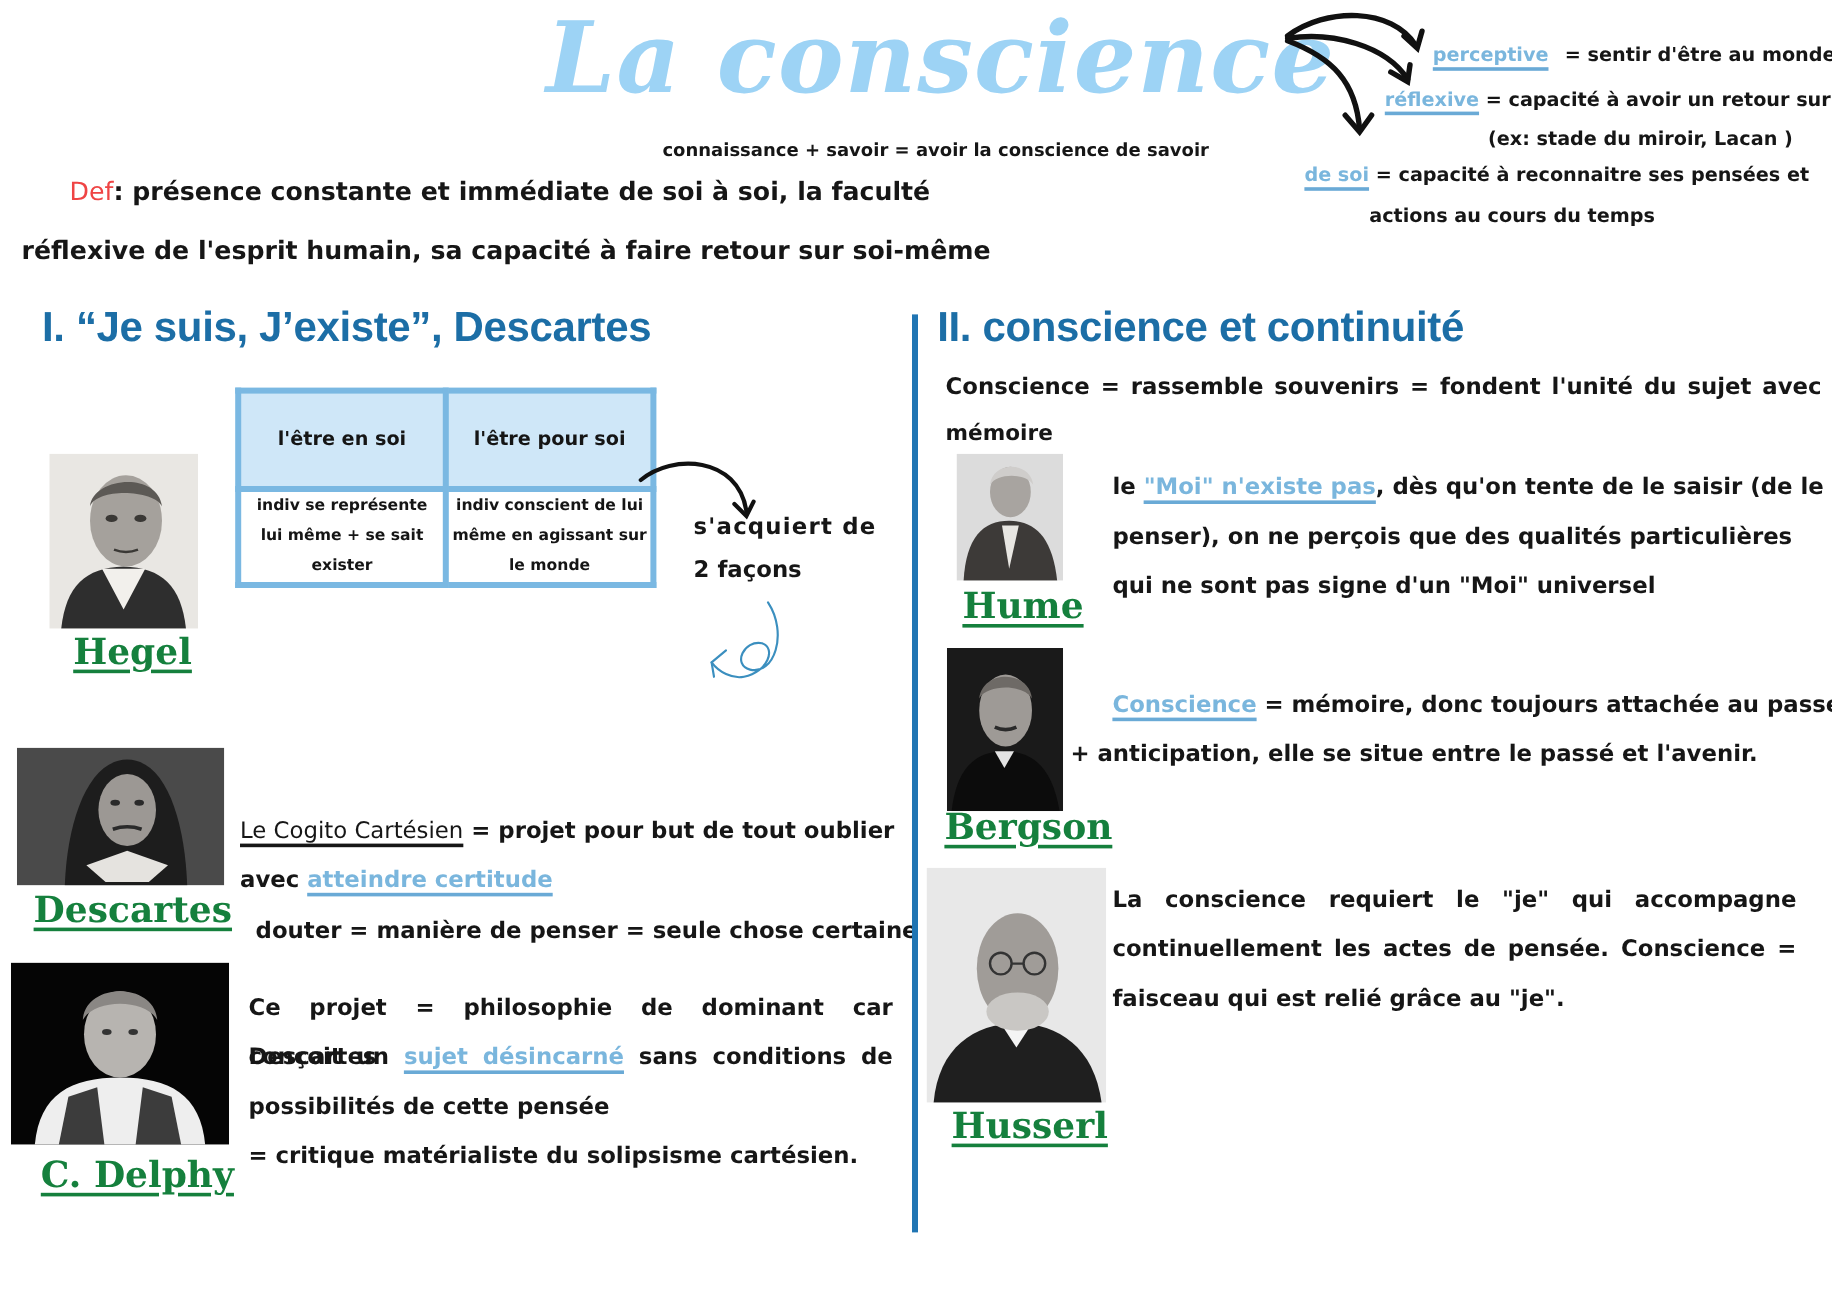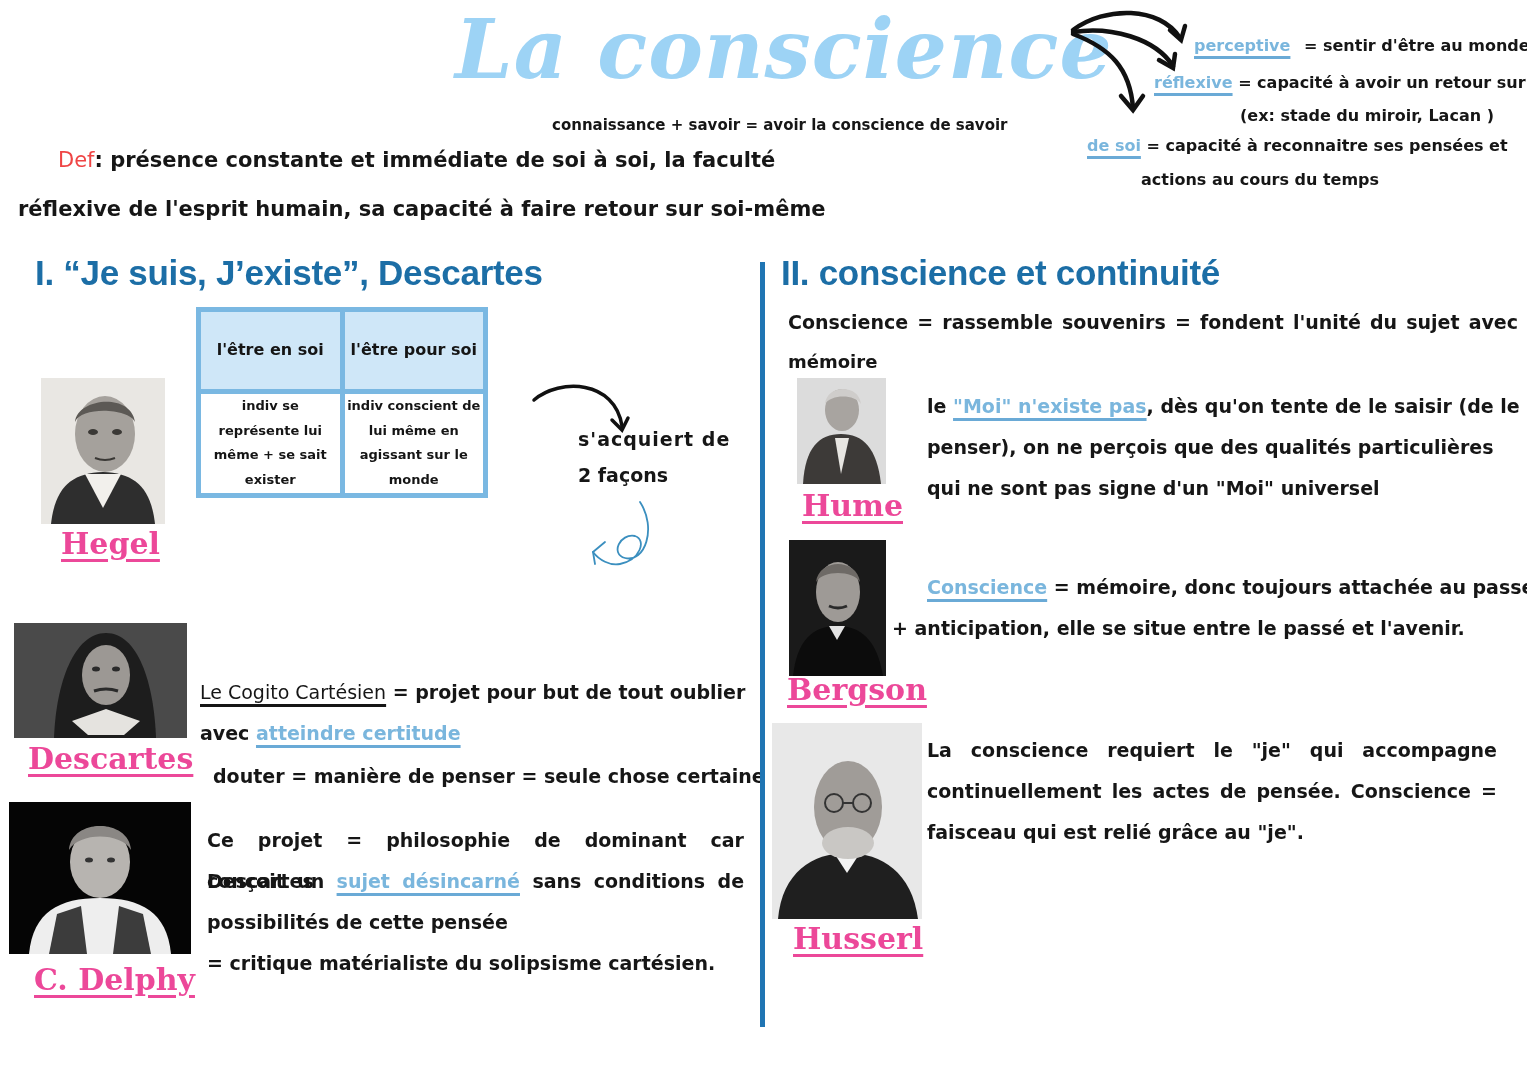--- a/index.html
+++ b/index.html
@@ -11,29 +11,29 @@
     left: 455px; top: 8px; font-family: "DejaVu Serif", serif; font-weight: 900; font-style: italic;
     font-size: 82px; letter-spacing: 1px; color: #9dd3f5; line-height: 1; white-space: nowrap;
   }
   .subtitle-note { left: 552px; top: 116px; font-size: 15px; text-align: center; }
   .hl { color: #7ab6dd; text-decoration: underline; text-decoration-color: #6aaad6; text-decoration-thickness: 3px; text-underline-offset: 5px; }
   .def-line { font-size: 21px; white-space: nowrap; }
   .def-key { color: #ef4444; font-weight: normal; }
   .types { font-size: 16px; white-space: nowrap; }
   .section-title { font-family: "Liberation Sans", sans-serif; font-weight: bold; color: #1c6ea6; font-size: 35px; white-space: nowrap; letter-spacing: -0.3px; }
   .divider { left: 760px; top: 262px; width: 5px; height: 765px; background: #2075b3; }
-  table.cmp { border-collapse: collapse; position: absolute; left: 196px; top: 307px; width: 292px; }
+  table.cmp { border-collapse: collapse; position: absolute; left: 196px; top: 323px; width: 351px; }
   table.cmp td { border: 5px solid #7ab8e2; text-align: center; vertical-align: middle; font-family: "DejaVu Sans", sans-serif; font-weight: bold; color: #151515; line-height: 1.9; padding: 0 4px; }
   .row-head td { background: #cfe7f8; height: 82px; font-size: 16px; }
   .row-a td { background: #fff; height: 86px; font-size: 16px; }
   .row-b td { background: #a2d3f4; height: 84px; font-size: 16px; }
   .row-c td { background: #fff; height: 80px; font-size: 13px; line-height: 2.1; }
   .portrait { overflow: hidden; }
   .portrait svg { display: block; width: 100%; height: 100%; }
-  .name { font-family: "DejaVu Serif", serif; font-weight: bold; font-size: 30px; text-decoration: underline; text-decoration-thickness: 3px; text-underline-offset: 5px; white-space: nowrap; color: #ec4899; }
+  .name { font-family: "DejaVu Serif", serif; font-weight: bold; font-size: 30px; text-decoration: underline; text-decoration-thickness: 3px; text-underline-offset: 5px; white-space: nowrap; color: #15803d; }
   .para { font-size: 19px; line-height: 41px; }
   .justify { text-align: justify; text-align-last: justify; }
   .cogito-key { text-decoration: underline; text-decoration-thickness: 3px; text-underline-offset: 5px; font-weight: normal; }
 </style>
 </head>
 <body>
 
 <div class="abs title">La conscience</div>
 
 <svg class="abs" style="left:1065px;top:8px;" width="130" height="110" viewBox="0 0 130 110">

